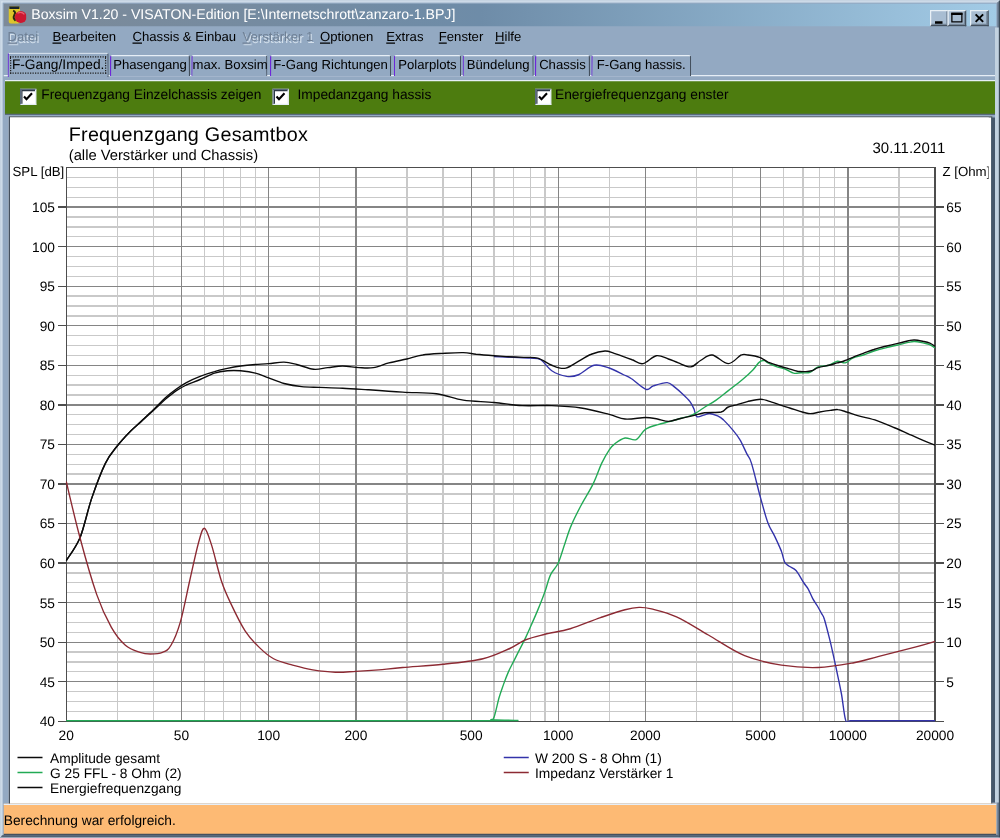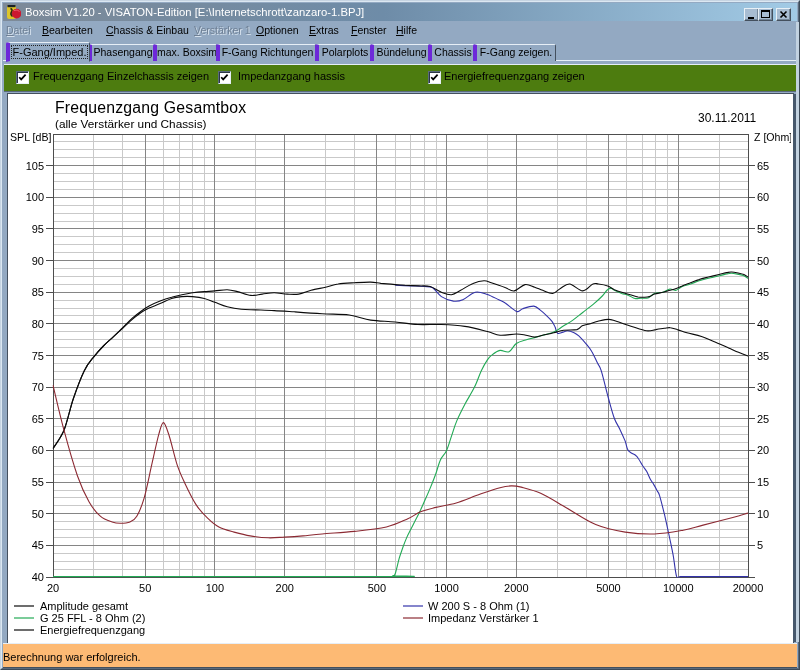--- a/index.html
+++ b/index.html
@@ -9,21 +9,21 @@
 .tbar .txt{position:absolute;left:22px;top:0;white-space:nowrap;letter-spacing:0px}
 .ticon{position:absolute;left:3px;top:2px;width:15px;height:14px}
 .wbtn{position:absolute;top:5px;width:14px;height:11px;background:#a8bdd2;border-top:1px solid #e8f0f6;border-left:1px solid #e8f0f6;border-right:1px solid #44505e;border-bottom:1px solid #44505e;box-shadow:inset -1px -1px 0 #758799}
 .wbtn svg{position:absolute;left:1px;top:1px}
 
 .menu{position:absolute;left:3px;top:21px;right:3px;height:19px;font-size:10.5px;color:#000}
 .menu span{position:absolute;top:3px}
 .menu .dis{color:#6f8095;text-shadow:1px 1px 0 #d4e0ec}
 u{text-decoration:underline}
 
-.tab{position:absolute;font-size:10.5px;color:#000;background:#93a9c2;border-top:1px solid #e6eef6;border-left:4px solid #6d28d9;border-right:1px solid #44505e;border-top-left-radius:2px;border-top-right-radius:2px;text-align:center;white-space:nowrap}
+.tab{position:absolute;font-size:10.5px;color:#000;background:#93a9c2;border-top:1px solid #e6eef6;border-left:1px solid #6d28d9;border-right:1px solid #44505e;border-top-left-radius:2px;border-top-right-radius:2px;text-align:center;white-space:nowrap}
 .tabline{position:absolute;left:3px;top:60px;width:794px;height:0;border-top:1px solid #e6eef6}
 
 .strip{position:absolute;left:4px;top:64px;width:792px;height:26px;background:#4d7c0f;border-top:1px solid #e6eef6;border-bottom:1px solid #5a6a7c}
 .cb{position:absolute;top:6px;width:11px;height:11px;background:#fff;border-top:1px solid #5a6a7c;border-left:1px solid #5a6a7c;border-right:1px solid #e6eef6;border-bottom:1px solid #e6eef6;box-shadow:inset 1px 1px 0 #2d3846}
 .cb svg{position:absolute;left:0px;top:0px}
 .cblab{position:absolute;top:5px;font-size:11px;color:#000}
 
 .panel{position:absolute;left:7px;top:93px;width:785px;height:549px;background:#fff;border:1px solid #44505e}
 
 .sbar{position:absolute;left:3px;top:643px;width:794px;height:23px;background:#fdba74;border-top:1px solid #e6eef6;border-bottom:1px solid #44505e;font-size:11px;color:#000}
@@ -68,40 +68,40 @@
  <span style="left:393px"><u>H</u>ilfe</span>
 </div>
 <div class="tabline"></div>
 <div class="tab" style="left:6px;top:42px;width:79px;height:18px;line-height:18px;z-index:3;border-bottom:1px solid #93a9c2;font-size:11px"><span style="outline:1px dotted #222;padding:0 1px">F-Gang/Imped.</span></div>
 <div class="tab" style="left:88px;top:44px;width:62px;height:16px;line-height:15px">Phasengang</div>
 <div class="tab" style="left:153px;top:44px;width:59px;height:16px;line-height:15px">max. Boxsim</div>
 <div class="tab" style="left:216px;top:44px;width:95px;height:16px;line-height:15px">F-Gang Richtungen</div>
 <div class="tab" style="left:315px;top:44px;width:52px;height:16px;line-height:15px">Polarplots</div>
 <div class="tab" style="left:370px;top:44px;width:55px;height:16px;line-height:15px">Bündelung</div>
 <div class="tab" style="left:428px;top:44px;width:42px;height:16px;line-height:15px">Chassis</div>
-<div class="tab" style="left:473px;top:44px;width:78px;height:16px;line-height:15px">F-Gang zeigen.</div>
+<div class="tab" style="left:473px;top:44px;width:78px;height:16px;line-height:15px">F-Gang hassis.</div>
 <div class="strip">
  <div class="cb" style="left:12px">
       <svg width="11" height="11" viewBox="0 0 11 11">
         <path d="M2.2 5.2 L4.2 7.4 L8.6 2.6" stroke="#000" stroke-width="1.7" fill="none"></path>
       </svg>
     </div>
  <div class="cblab" style="left:29px">Frequenzgang Einzelchassis zeigen</div>
  <div class="cb" style="left:214px">
       <svg width="11" height="11" viewBox="0 0 11 11">
         <path d="M2.2 5.2 L4.2 7.4 L8.6 2.6" stroke="#000" stroke-width="1.7" fill="none"></path>
       </svg>
     </div>
  <div class="cblab" style="left:234px">Impedanzgang hassis</div>
  <div class="cb" style="left:424px">
       <svg width="11" height="11" viewBox="0 0 11 11">
         <path d="M2.2 5.2 L4.2 7.4 L8.6 2.6" stroke="#000" stroke-width="1.7" fill="none"></path>
       </svg>
     </div>
- <div class="cblab" style="left:440px">Energiefrequenzgang zeigen</div>
+ <div class="cblab" style="left:440px">Energiefrequenzgang enster</div>
 </div>
 <div class="panel"></div>
 <div style="position:absolute;left:793px;top:94px;width:3px;height:548px;background:#46586c"></div>
 <div style="position:absolute;left:796px;top:22px;width:3px;height:620px;background:#c2d2e0"></div>
 <svg width="783" height="547" viewBox="8 94 783 547" style="position:absolute;left:8px;top:94px;background:#fff">
 <g stroke="#c9c9c9" stroke-width="1" shape-rendering="crispEdges">
       <line x1="93.8" y1="134" x2="93.8" y2="577"></line>
       <line x1="122.7" y1="134" x2="122.7" y2="577"></line>
       <line x1="163.5" y1="134" x2="163.5" y2="577"></line>
       <line x1="179.0" y1="134" x2="179.0" y2="577"></line>

